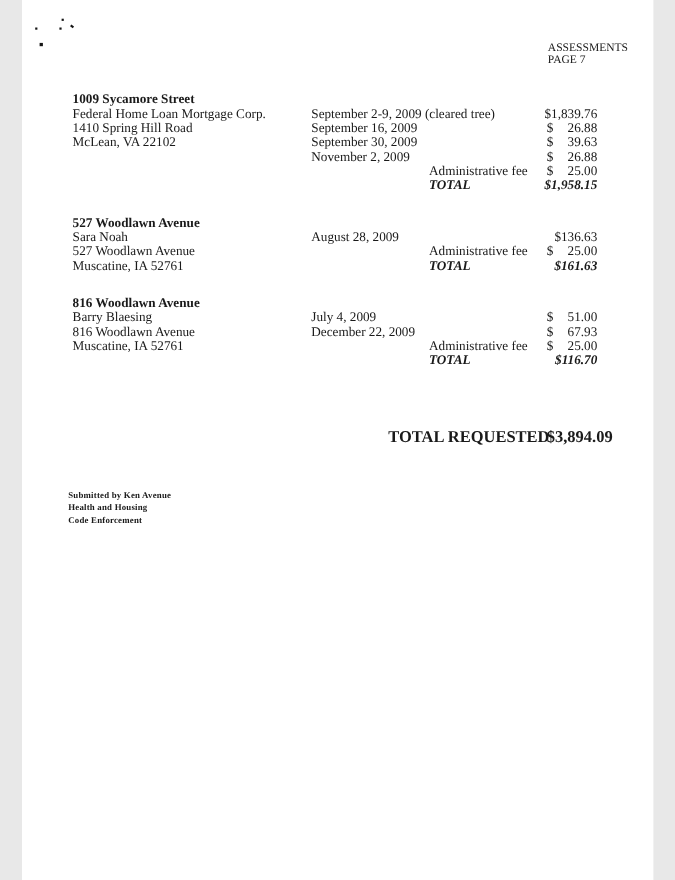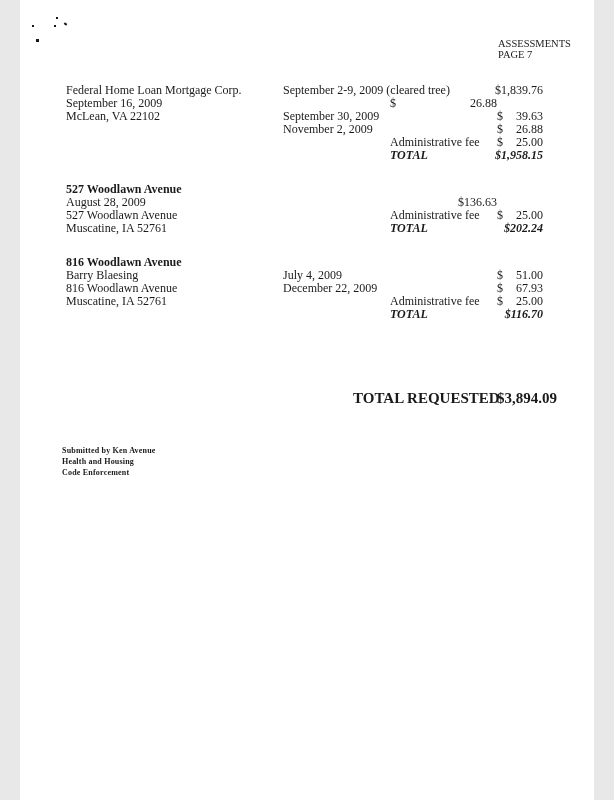--- a/index.html
+++ b/index.html
@@ -85,30 +85,32 @@
   <div class="speck s4"></div>
   <div class="speck s5"></div>
 
   <div class="corner-header">
     <div>ASSESSMENTS</div>
     <div>PAGE 7</div>
   </div>
 
   <div class="content" id="sections">
       <div class="section">
+        <div class="section-title">1009 Sycamore Street</div>
         <div class="row">
           <div class="cell addr-cell">Federal Home Loan Mortgage Corp.</div>
           <div class="cell date-cell">September 2-9, 2009 (cleared tree)</div>
           <div class="cell fee-label-cell"></div>
           <div class="cell amount-cell">
             <span class="sym"></span>
             <span class="val">$1,839.76</span>
           </div>
         </div>
         <div class="row">
+          <div class="cell addr-cell">1410 Spring Hill Road</div>
           <div class="cell date-cell">September 16, 2009</div>
           <div class="cell fee-label-cell"></div>
           <div class="cell amount-cell">
             <span class="sym">$</span>
             <span class="val">26.88</span>
           </div>
         </div>
         <div class="row">
           <div class="cell addr-cell">McLean, VA 22102</div>
           <div class="cell date-cell">September 30, 2009</div>
@@ -142,20 +144,21 @@
           <div class="cell fee-label-cell">TOTAL</div>
           <div class="cell amount-cell">
             <span class="sym"></span>
             <span class="val">$1,958.15</span>
           </div>
         </div>
       </div>
       <div class="section">
         <div class="section-title">527 Woodlawn Avenue</div>
         <div class="row">
+          <div class="cell addr-cell">Sara Noah</div>
           <div class="cell date-cell">August 28, 2009</div>
           <div class="cell fee-label-cell"></div>
           <div class="cell amount-cell">
             <span class="sym"></span>
             <span class="val">$136.63</span>
           </div>
         </div>
         <div class="row">
           <div class="cell addr-cell">527 Woodlawn Avenue</div>
           <div class="cell date-cell"></div>
@@ -164,21 +167,21 @@
             <span class="sym">$</span>
             <span class="val">25.00</span>
           </div>
         </div>
         <div class="row total-row">
           <div class="cell addr-cell">Muscatine, IA 52761</div>
           <div class="cell date-cell"></div>
           <div class="cell fee-label-cell">TOTAL</div>
           <div class="cell amount-cell">
             <span class="sym"></span>
-            <span class="val">$202.24</span>
+            <span class="val">$161.63</span>
           </div>
         </div>
       </div>
       <div class="section">
         <div class="section-title">816 Woodlawn Avenue</div>
         <div class="row">
           <div class="cell addr-cell">Barry Blaesing</div>
           <div class="cell date-cell">July 4, 2009</div>
           <div class="cell fee-label-cell"></div>
           <div class="cell amount-cell">

